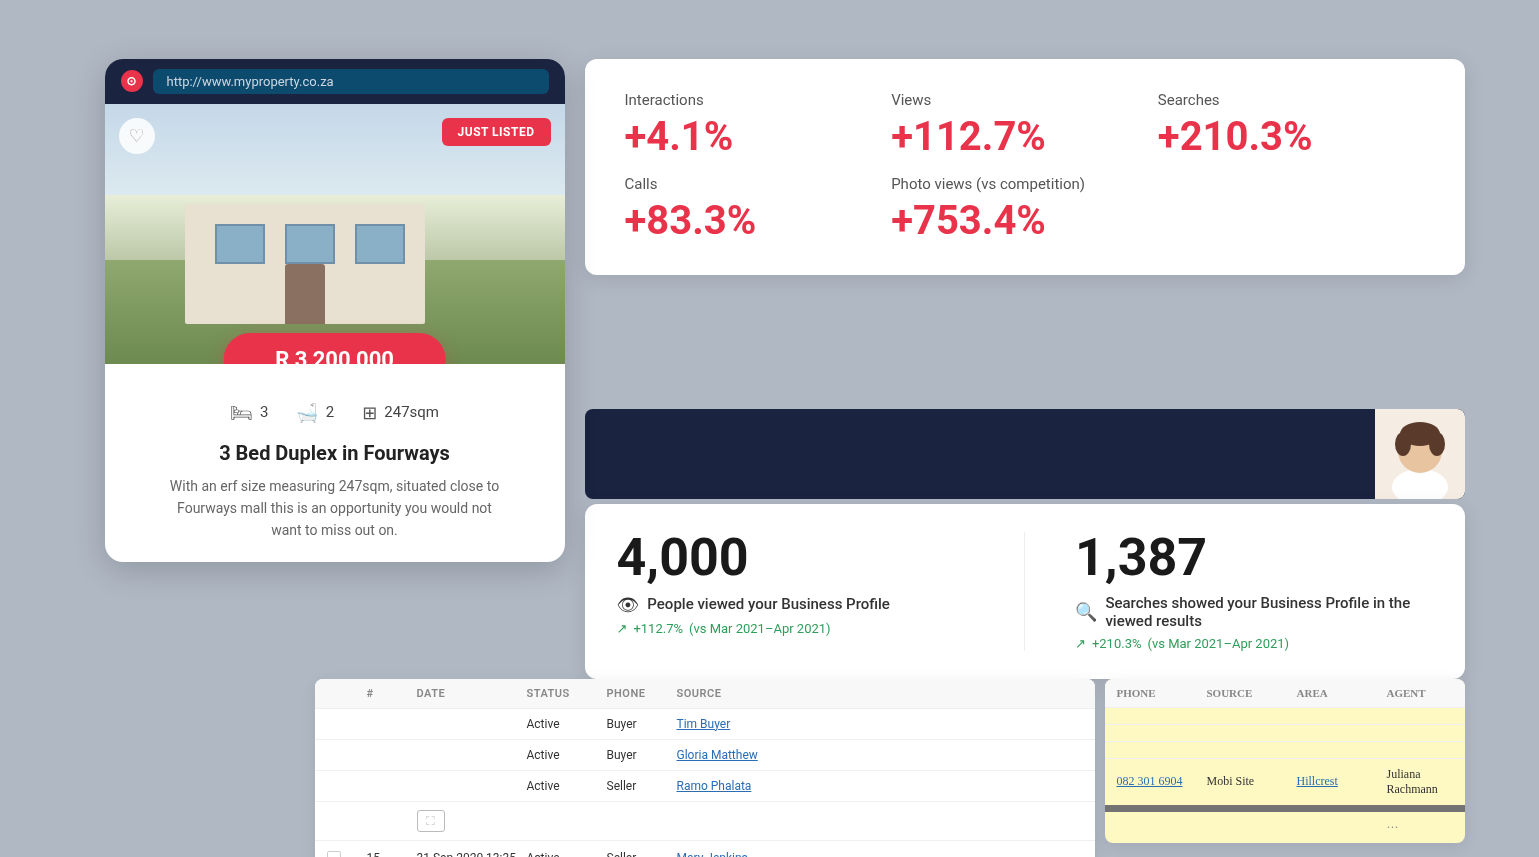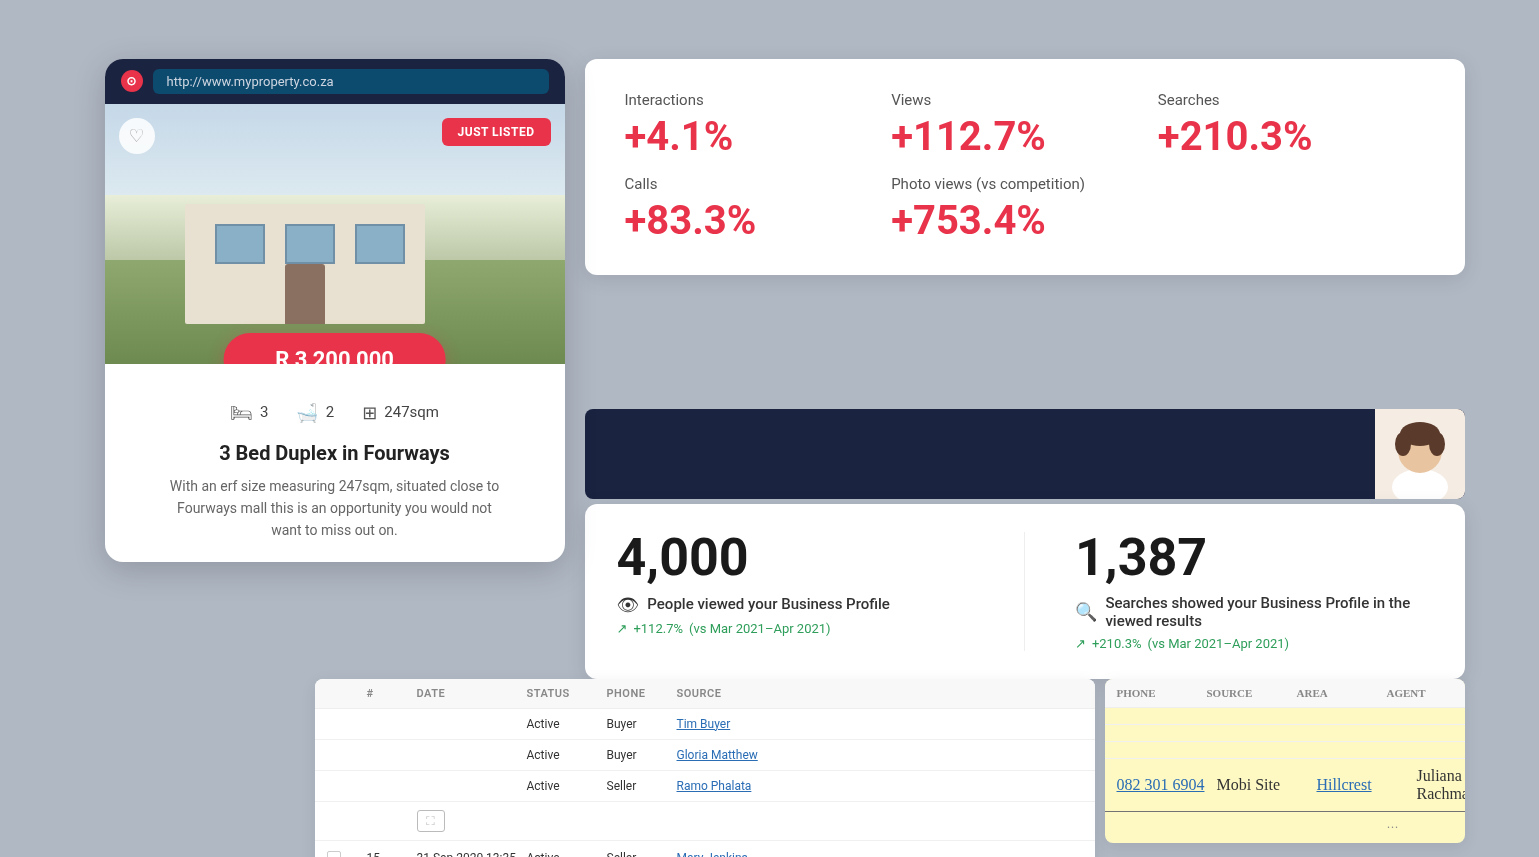--- a/index.html
+++ b/index.html
@@ -608,21 +608,21 @@
       <div></div>
       <div></div>
       <div></div>
     </div>
     <div style="display:grid; grid-template-columns:90px 90px 90px 80px; padding:8px 12px; font-size:12px; color:#333; border-bottom:1px solid #f0f0f0; align-items:center;">
       <div></div>
       <div></div>
       <div></div>
       <div></div>
     </div>
-    <div style="display:grid; grid-template-columns:90px 90px 90px 80px; padding:8px 12px; font-size:16px; color:#333; border-bottom:1px solid #737373; align-items:center;gap:10px;">
+    <div style="display:grid; grid-template-columns:90px 90px 90px 80px; padding:8px 12px; font-size:12px; color:#333; border-bottom:7px solid #737373; align-items:center;">
       <div class="table-cell-link">082 301 6904</div>
       <div>Mobi Site</div>
       <div class="table-cell-link">Hillcrest</div>
       <div>Juliana Rachmann</div>
     </div>
     <div style="display:grid; grid-template-columns:90px 90px 90px 80px; padding:8px 12px; font-size:12px; color:#333; align-items:center;">
       <div></div>
       <div></div>
       <div></div>
       <div style="cursor:pointer; color:#888;">···</div>

